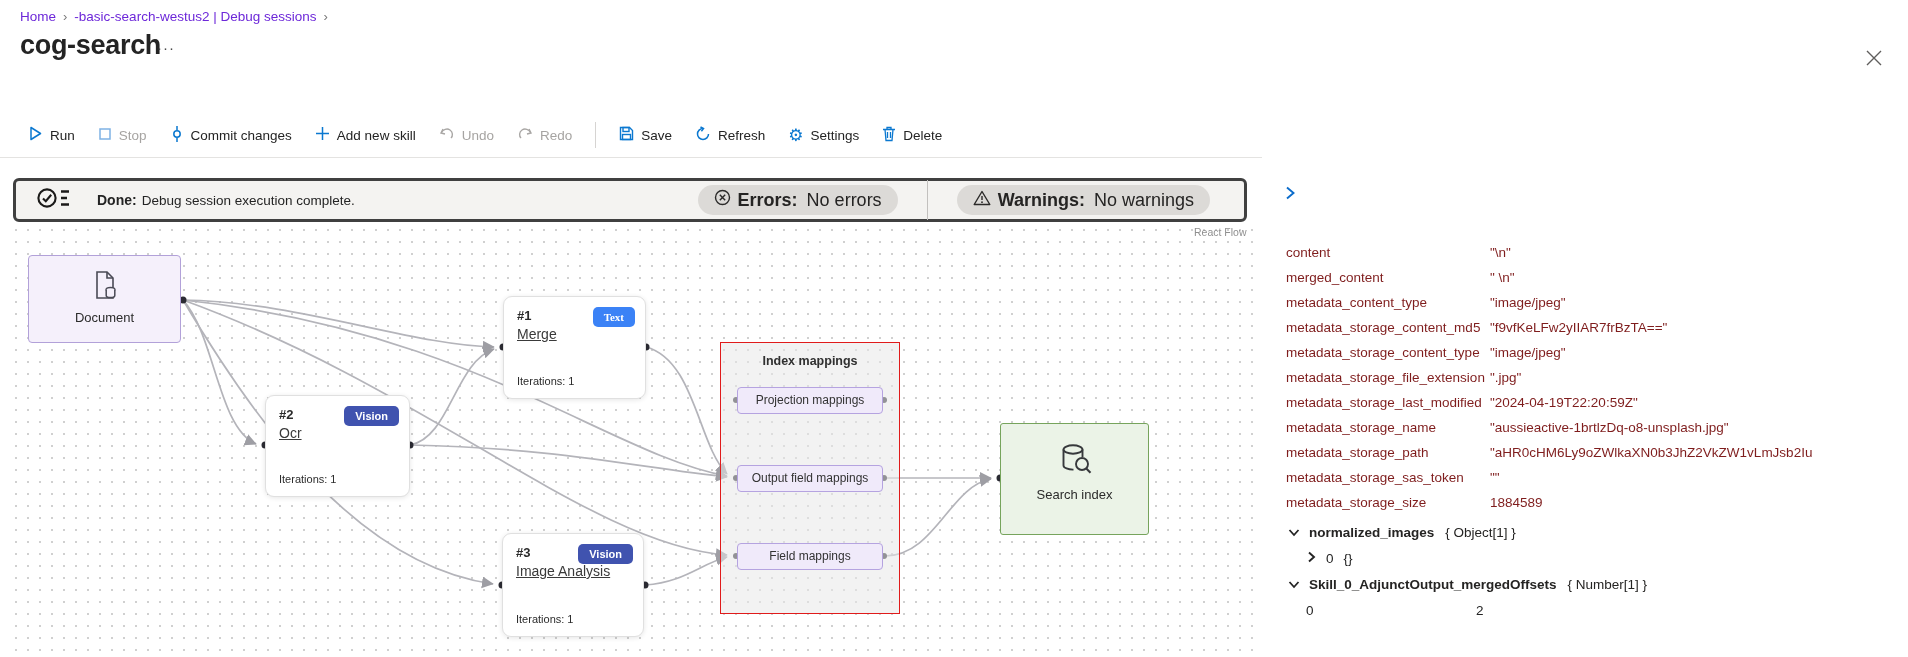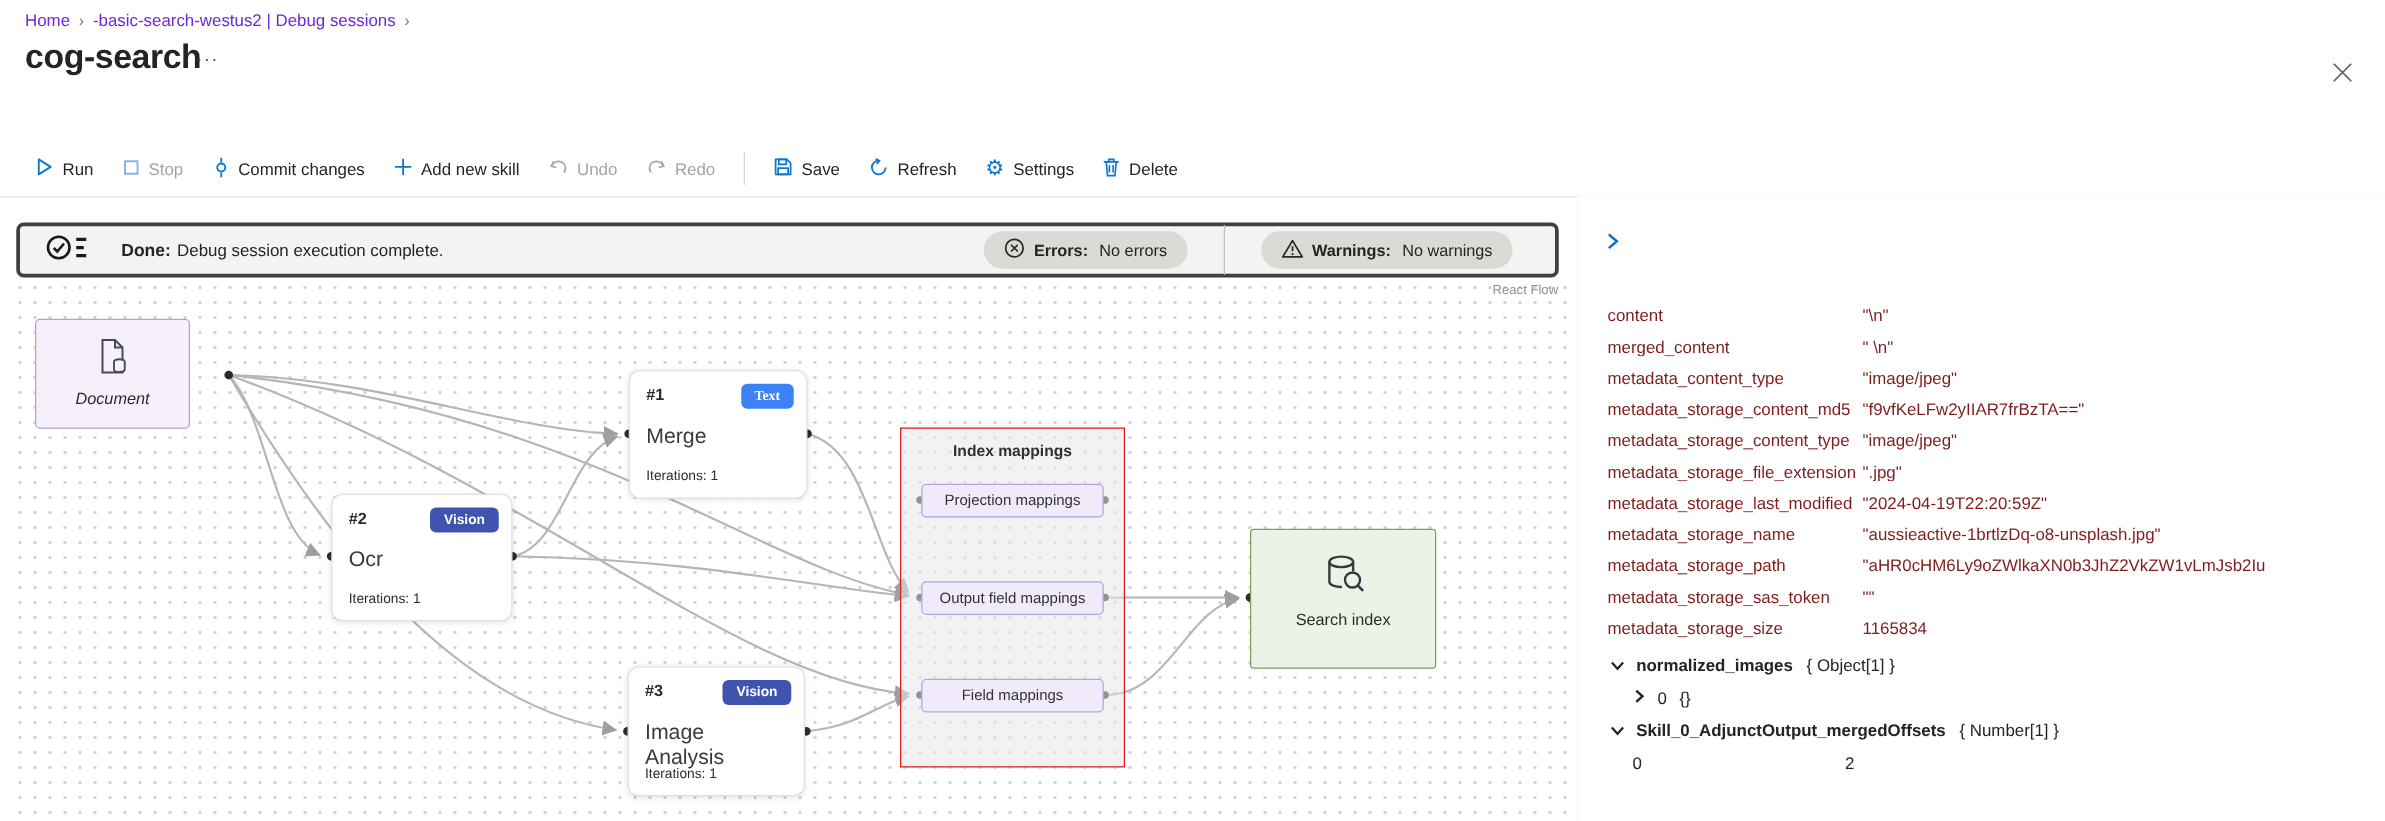--- a/index.html
+++ b/index.html
@@ -32,32 +32,32 @@
   svg.edges { left:0; top:0; pointer-events:none; }
 
   
   .banner { left:13px; top:178px; width:1234px; height:44px; background:#f4f3f1;
     border:3px solid #404040; border-radius:6px; display:flex; align-items:center;
     padding:0 34px 0 20px; }
   .banner-text { margin-left:25px; font-size:13.5px; }
   .banner-text b { font-size:14px; margin-right:5px; }
   .banner-spacer { flex:1; }
   .pill { background:#dcdad7; border-radius:15px; height:30px; display:flex; align-items:center;
-    padding:0 16px; font-size:13px; cursor:pointer; gap:7px; color:#252423; }
+    padding:0 16px; font-size:18px; cursor:pointer; gap:7px; color:#252423; }
   .pill b { margin-right:2px; }
   .pill-divider { width:1px; height:40px; background:#c2c0be; margin:0 29px; }
 
   
-  .node-doc { left:28px; top:255px; width:124px; height:88px; background:#f5f0fb;
-    border:1px solid #b2a1d9; border-radius:4px; text-align:center; cursor:pointer;font-style:italic; }
+  .node-doc { left:28px; top:255px; width:153px; height:88px; background:#f5f0fb;
+    border:1px solid #b2a1d9; border-radius:4px; text-align:center; cursor:pointer; }
   .node-doc .lbl { font-size:13px; color:#2b2b2b; margin-top:5px; }
   .skill-card { background:#fff; border:1px solid #e0e0e0; border-radius:9px;
     box-shadow:0 1px 5px rgba(0,0,0,0.10); padding:11px 13px; cursor:pointer; }
   .skill-id { font-size:13px; font-weight:700; color:#2b2b2b; }
-  .skill-name { font-size:17px; color:#3a3a3a; margin-top:16px; }
+  .skill-name { font-size:14px; color:#3a3a3a; margin-top:3px;text-decoration:underline; }
   .skill-iter { position:absolute; left:13px; bottom:11px; font-size:11px; color:#2b2b2b; }
   .badge { position:absolute; top:10px; right:10px; color:#fff; font-size:11px; font-weight:700;
     padding:4px 11px; border-radius:5px; }
   .badge-text { background:#3b82f6;font-family:Liberation Serif, serif; }
   .badge-vision { background:#4053af; }
   #skill1 { left:503px; top:296px; width:143px; height:103px; }
   #skill2 { left:265px; top:395px; width:145px; height:102px; }
   #skill3 { left:502px; top:533px; width:142px; height:104px; }
 
   .group-im { left:720px; top:342px; width:180px; height:272px;
@@ -346,21 +346,21 @@
     <div class="kv-row">
         <span class="kv-key">metadata_storage_path</span>
         <span class="kv-val">"aHR0cHM6Ly9oZWlkaXN0b3JhZ2VkZW1vLmJsb2Iu</span>
       </div>
     <div class="kv-row">
         <span class="kv-key">metadata_storage_sas_token</span>
         <span class="kv-val">""</span>
       </div>
     <div class="kv-row">
         <span class="kv-key">metadata_storage_size</span>
-        <span class="kv-val">1165834</span>
+        <span class="kv-val">1884589</span>
       </div>
 
     <div class="exp-row first">
       <span><svg width="12" height="9" viewBox="0 0 12 9">
             <path d="M1.5,2 L6,7 L10.5,2" fill="none" stroke="#242424" stroke-width="1.8"></path>
           </svg></span>
       <span class="k">normalized_images</span>
       <span class="t">{ Object[1] }</span>
     </div>
     <div class="child-row">

